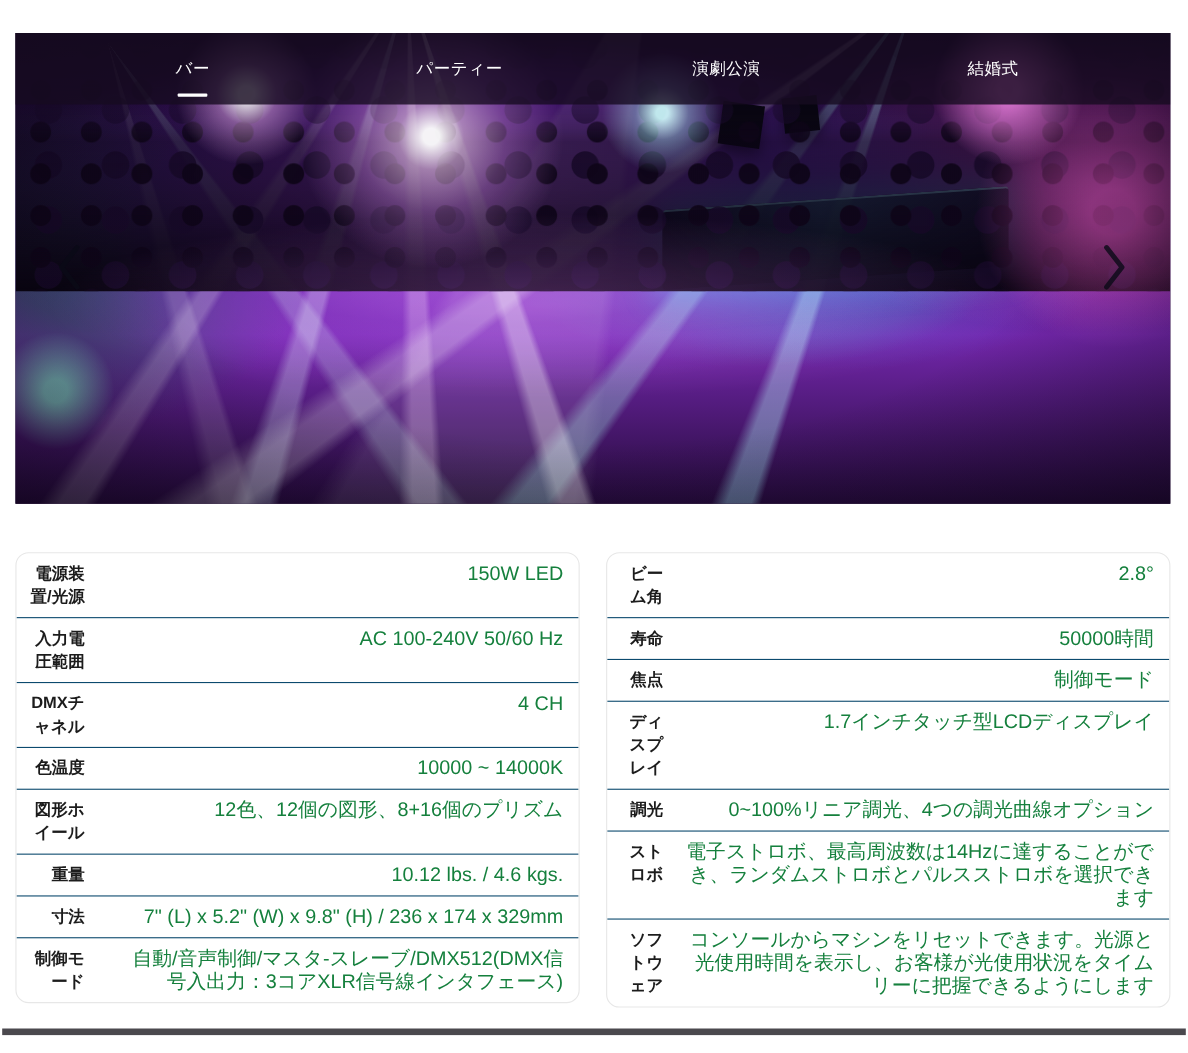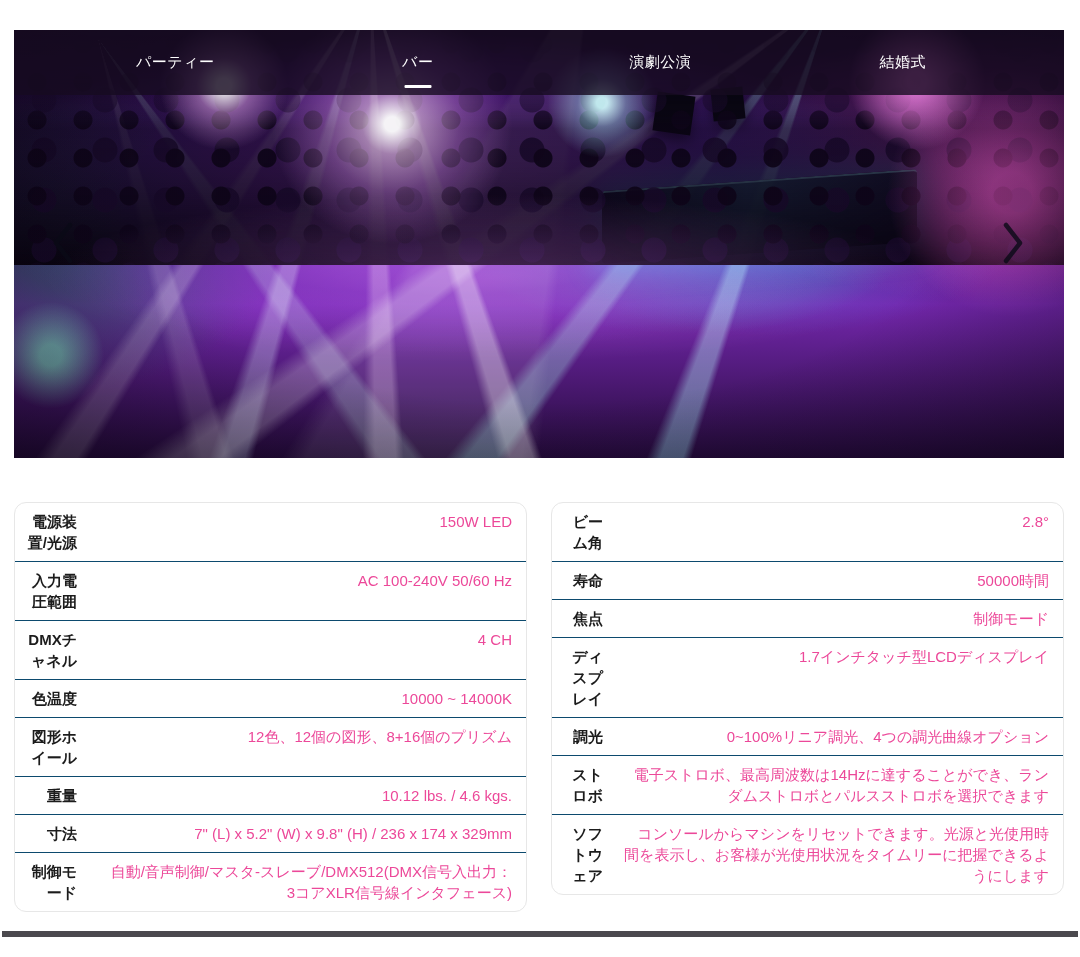--- a/index.html
+++ b/index.html
@@ -130,22 +130,22 @@
     overflow: hidden;
     text-align: right;
   }
   .spec-row { display: flex; padding: 8px 14px 8px 12px; border-top: 1px solid #0c4a6e; }
   .spec-row:first-child { border-top: none; }
   .spec-label {
     flex: 0 0 50px; font-weight: 700; color: #1c1c1c;
     font-size: 15px; line-height: 21px; word-break: break-word;
   }
   .spec-value {
-    flex: 1; margin-left: 32px; color: #ec4899;
-    font-size: 15px; line-height: 21px;
+    flex: 1; margin-left: 32px; color: #15803d;
+    font-size: 18px; line-height: 21px;
   }
   .card.right .spec-row { padding-left: 13px; }
   .card.right .spec-label { flex-basis: 38px; }
   .card.right .spec-value { margin-left: 20px; }
 
   
   .footer-bar {
     margin: 19px 2px 0 2px; height: 6px; background: #4b494e;
   }
 </style>
@@ -158,27 +158,27 @@
   <div class="layer layer-beams-left"></div>
   <div class="layer layer-beams-right"></div>
   <div class="booth"></div>
   <div class="speaker a"></div>
   <div class="speaker b"></div>
   <div class="layer layer-crowd"></div>
   <div class="layer layer-spots"></div>
   <div class="layer layer-vignette"></div>
 
   <nav class="navbar">
-    <button class="tab">
-      <span>パーティー</span>
-
-    </button>
     <button class="tab active">
       <span>バー</span>
       <span class="tab-underline"></span>
+    </button>
+    <button class="tab">
+      <span>パーティー</span>
+
     </button>
     <button class="tab">
       <span>演劇公演</span>
 
     </button>
     <button class="tab">
       <span>結婚式</span>
 
     </button>
   </nav>

